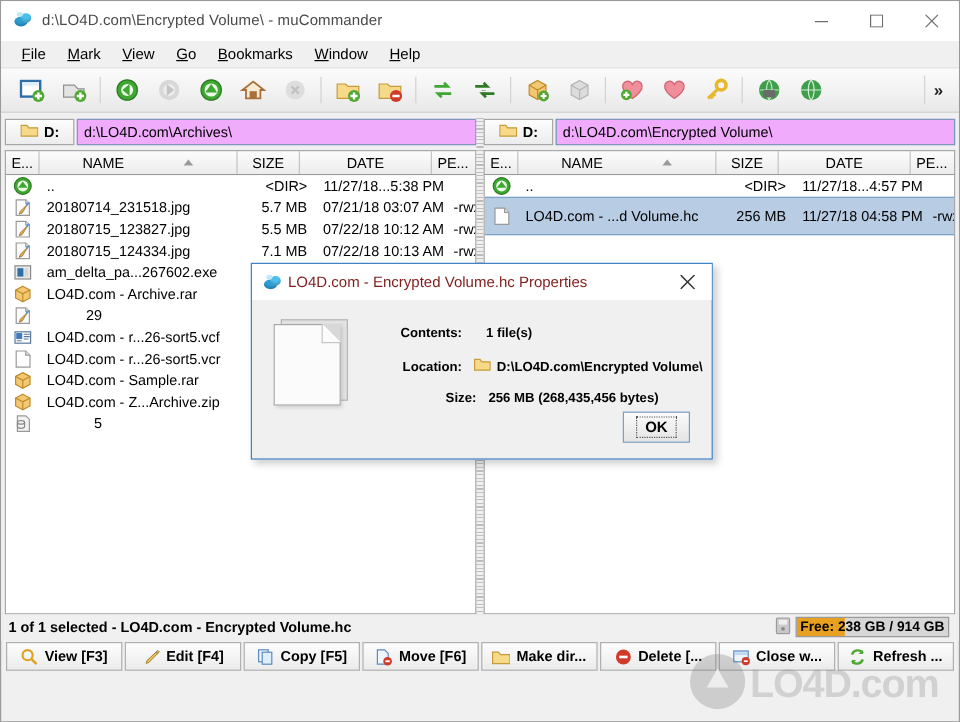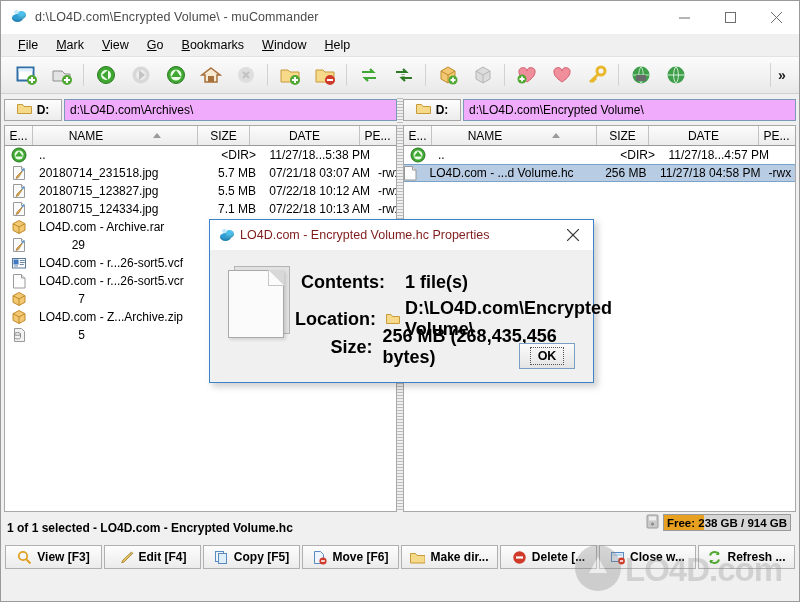--- a/index.html
+++ b/index.html
@@ -55,29 +55,29 @@
        border:1px solid #a8a8a8;border-bottom:1px solid #9a9a9a;box-sizing:border-box;}
   .hcell{display:flex;align-items:center;justify-content:center;font-size:12px;
          border-right:1px solid #c3c3c3;box-sizing:border-box;position:relative;}
   .hcell:last-child{border-right:none;}
   .sortarrow{margin-left:6px;width:0;height:0;border-left:4px solid transparent;
              border-right:4px solid transparent;border-bottom:5px solid #9a9a9a;}
 
   .filelist{flex:1;background:#fff;border:1px solid #a8a8a8;border-top:none;
             box-sizing:border-box;overflow:hidden;position:relative;}
   .row{display:flex;height:18px;align-items:center;font-size:12px;box-sizing:border-box;}
-  .row.sel{background:#b8cce4;border-top:1px solid #7aa3cc;border-bottom:1px solid #7aa3cc;height:18px;justify-content:center;}
+  .row.sel{background:#b8cce4;border-top:1px solid #7aa3cc;border-bottom:1px solid #7aa3cc;height:32px;}
   .c-ext{width:28px;display:flex;align-items:center;justify-content:center;flex:none;}
   .c-name{width:165px;padding-left:6px;overflow:hidden;white-space:nowrap;flex:none;gap:44px;}
   .c-size{width:52px;text-align:right;padding-right:4px;flex:none;white-space:nowrap;}
   .c-date{width:110px;text-align:right;padding-right:5px;flex:none;white-space:nowrap;}
   .c-perm{width:35px;padding-left:3px;flex:none;white-space:nowrap;}
 
   
-  .statusbar{height:32px;display:flex;align-items:center;padding-left:6px;position:relative;
+  .statusbar{height:22px;display:flex;align-items:center;padding-left:6px;position:relative;
              background:#f0f0f0;font-size:12px;font-weight:bold;}
   .volbox{position:absolute;right:8px;top:2px;height:17px;display:flex;align-items:center;}
   .drive-ico{margin-right:4px;}
   .volbar{width:128px;height:17px;border:1px solid #9a9a9a;background:#d6d6d6;
           position:relative;box-sizing:border-box;overflow:hidden;}
   .volfill{position:absolute;left:0;top:0;bottom:0;width:34px;background:#e8a020;}
   .voltext{position:relative;width:100%;height:100%;display:flex;align-items:center;
            justify-content:center;font-size:11.5px;font-weight:bold;color:#000;}
 
   
@@ -98,21 +98,21 @@
              align-items:center;justify-content:center;}
   .dlg-body{position:relative;height:133px;}
   .bigfile{position:absolute;left:18px;top:16px;width:62px;height:72px;}
   .bf-back{position:absolute;left:6px;top:0;width:54px;height:66px;background:#e2e2e2;
            border:1px solid #b4b4b4;}
   .bf-front{position:absolute;left:0;top:4px;width:54px;height:66px;background:#fbfbfb;
             border:1px solid #a9a9a9;box-shadow:2px 2px 3px rgba(0,0,0,.12);}
   .bf-fold{position:absolute;right:-1px;top:-1px;width:15px;height:15px;
            background:linear-gradient(45deg,#fbfbfb 50%,#d8d8d8 50%);border-left:1px solid #c6c6c6;
            border-bottom:1px solid #c6c6c6;}
-  .proprow{position:absolute;display:flex;align-items:center;font-size:18px;font-weight:bold;}
+  .proprow{position:absolute;display:flex;align-items:center;font-size:11px;font-weight:bold;}
   .proplbl{text-align:right;}
   .okbtn{position:absolute;right:18px;bottom:14px;width:56px;height:26px;
          background:linear-gradient(to bottom,#fbfbfb,#e4e4e4);border:1px solid #7a9ec4;
          display:flex;align-items:center;justify-content:center;box-sizing:border-box;}
   .okinner{border:1px dotted #555;padding:1px 7px;font-size:12.5px;font-weight:bold;}
 
   
   .watermark{position:absolute;right:10px;bottom:6px;width:214px;height:52px;
              opacity:.30;pointer-events:none;}
   .wm-circ{position:absolute;left:0;top:2px;width:46px;height:46px;border-radius:50%;
@@ -372,20 +372,33 @@
               </svg>
             </div>
             <div class="c-name">20180715_124334.jpg</div>
             <div class="c-size">7.1 MB</div>
             <div class="c-date">07/22/18 10:13 AM</div>
             <div class="c-perm">-rwx</div>
           </div>
           <div class="row">
             <div class="c-ext">
               <svg width="16" height="16">
+                <rect x="1.5" y="2.5" width="13" height="11" fill="#e8e8e8" stroke="#8a8a8a"></rect>
+                <rect x="3.5" y="4.5" width="5" height="7" fill="#2f6fa8"></rect>
+                <rect x="9.5" y="4.5" width="3" height="7" fill="#d6d6d6"></rect>
+              </svg>
+            </div>
+            <div class="c-name">am_delta_pa...267602.exe</div>
+            <div class="c-size">85</div>
+            <div class="c-date"></div>
+            <div class="c-perm"></div>
+          </div>
+          <div class="row">
+            <div class="c-ext">
+              <svg width="16" height="16">
                 <path d="M8 1.5l6 3.2v6.6L8 14.5 2 11.3V4.7z" fill="#f2c872" stroke="#c08a2a"></path>
                 <path d="M2 4.7l6 3.2 6-3.2M8 7.9v6.6" stroke="#c08a2a" fill="none"></path>
               </svg>
             </div>
             <div class="c-name">LO4D.com - Archive.rar</div>
             <div class="c-size">7</div>
             <div class="c-date"></div>
             <div class="c-perm"></div>
           </div>
           <div class="row">
@@ -426,20 +439,21 @@
             <div class="c-date"></div>
             <div class="c-perm"></div>
           </div>
           <div class="row">
             <div class="c-ext">
               <svg width="16" height="16">
                 <path d="M8 1.5l6 3.2v6.6L8 14.5 2 11.3V4.7z" fill="#f2c872" stroke="#c08a2a"></path>
                 <path d="M2 4.7l6 3.2 6-3.2M8 7.9v6.6" stroke="#c08a2a" fill="none"></path>
               </svg>
             </div>
+            <div class="c-name">LO4D.com - Sample.rar</div>
             <div class="c-size">7</div>
             <div class="c-date"></div>
             <div class="c-perm"></div>
           </div>
           <div class="row">
             <div class="c-ext">
               <svg width="16" height="16">
                 <path d="M8 1.5l6 3.2v6.6L8 14.5 2 11.3V4.7z" fill="#f2c872" stroke="#c08a2a"></path>
                 <path d="M2 4.7l6 3.2 6-3.2M8 7.9v6.6" stroke="#c08a2a" fill="none"></path>
               </svg>
@@ -656,21 +670,21 @@
         <span style="margin-left:10px;display:flex;align-items:center;">
           <span style="margin-right:5px;">
             <svg width="14" height="12">
                 <path d="M0.5 1.5h4.5l1.5 2h7v7h-13z" fill="#f7d98a" stroke="#c79a3a"></path>
               </svg>
           </span>
           <span>D:\LO4D.com\Encrypted Volume\</span>
         </span>
       </div>
 
-      <div class="proprow" style="left:81px;top:76px;justify-content:flex-end;">
+      <div class="proprow" style="left:97px;top:76px;justify-content:flex-end;">
         <span class="proplbl" style="width:90px;">Size:</span>
         <span style="margin-left:10px;">256 MB (268,435,456 bytes)</span>
       </div>
 
       <div class="okbtn">
         <span class="okinner">OK</span>
       </div>
     </div>
   </div>
 

